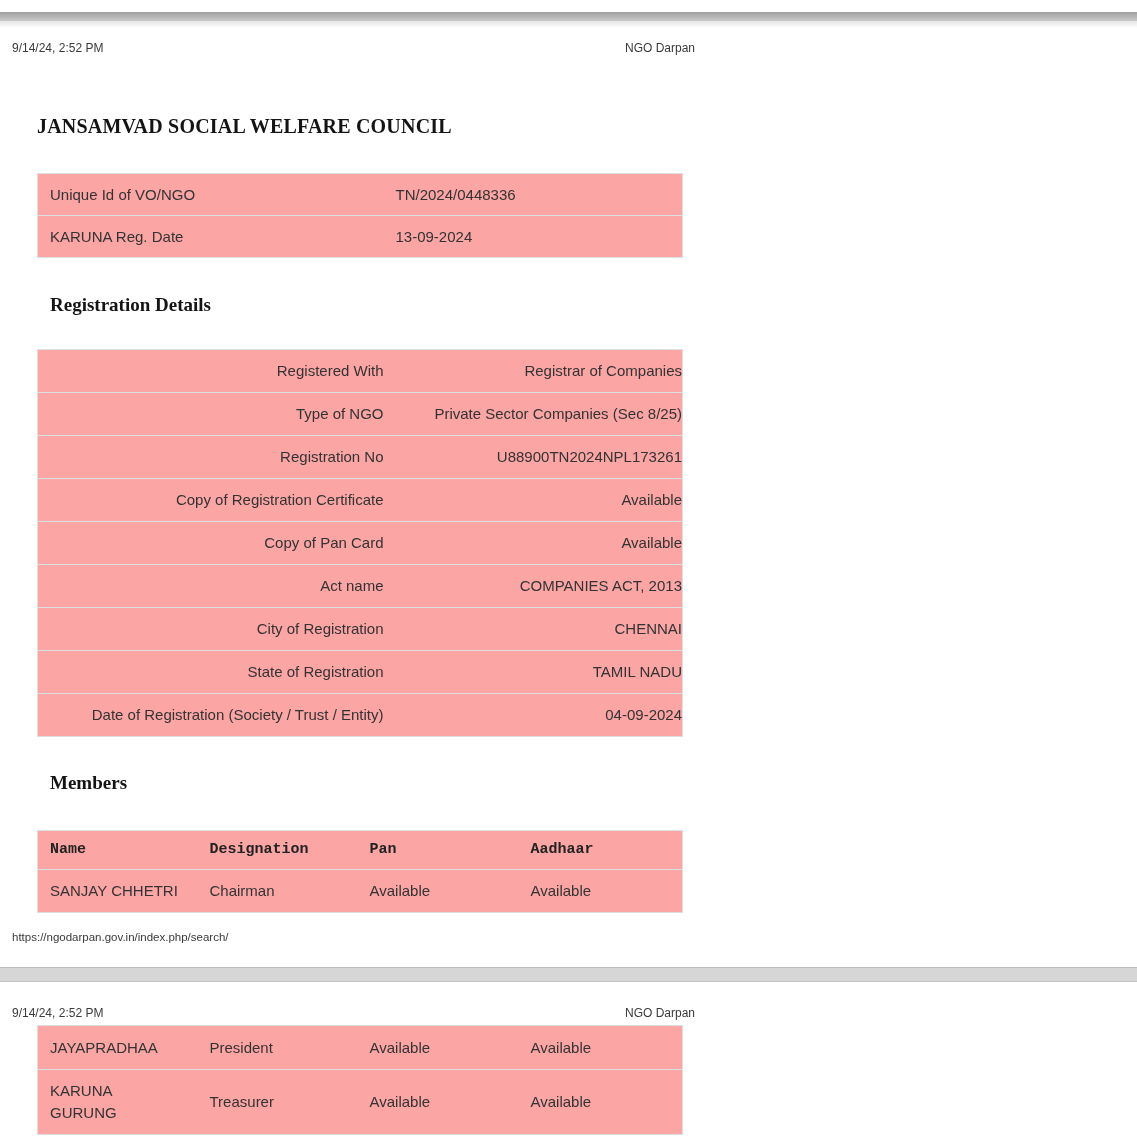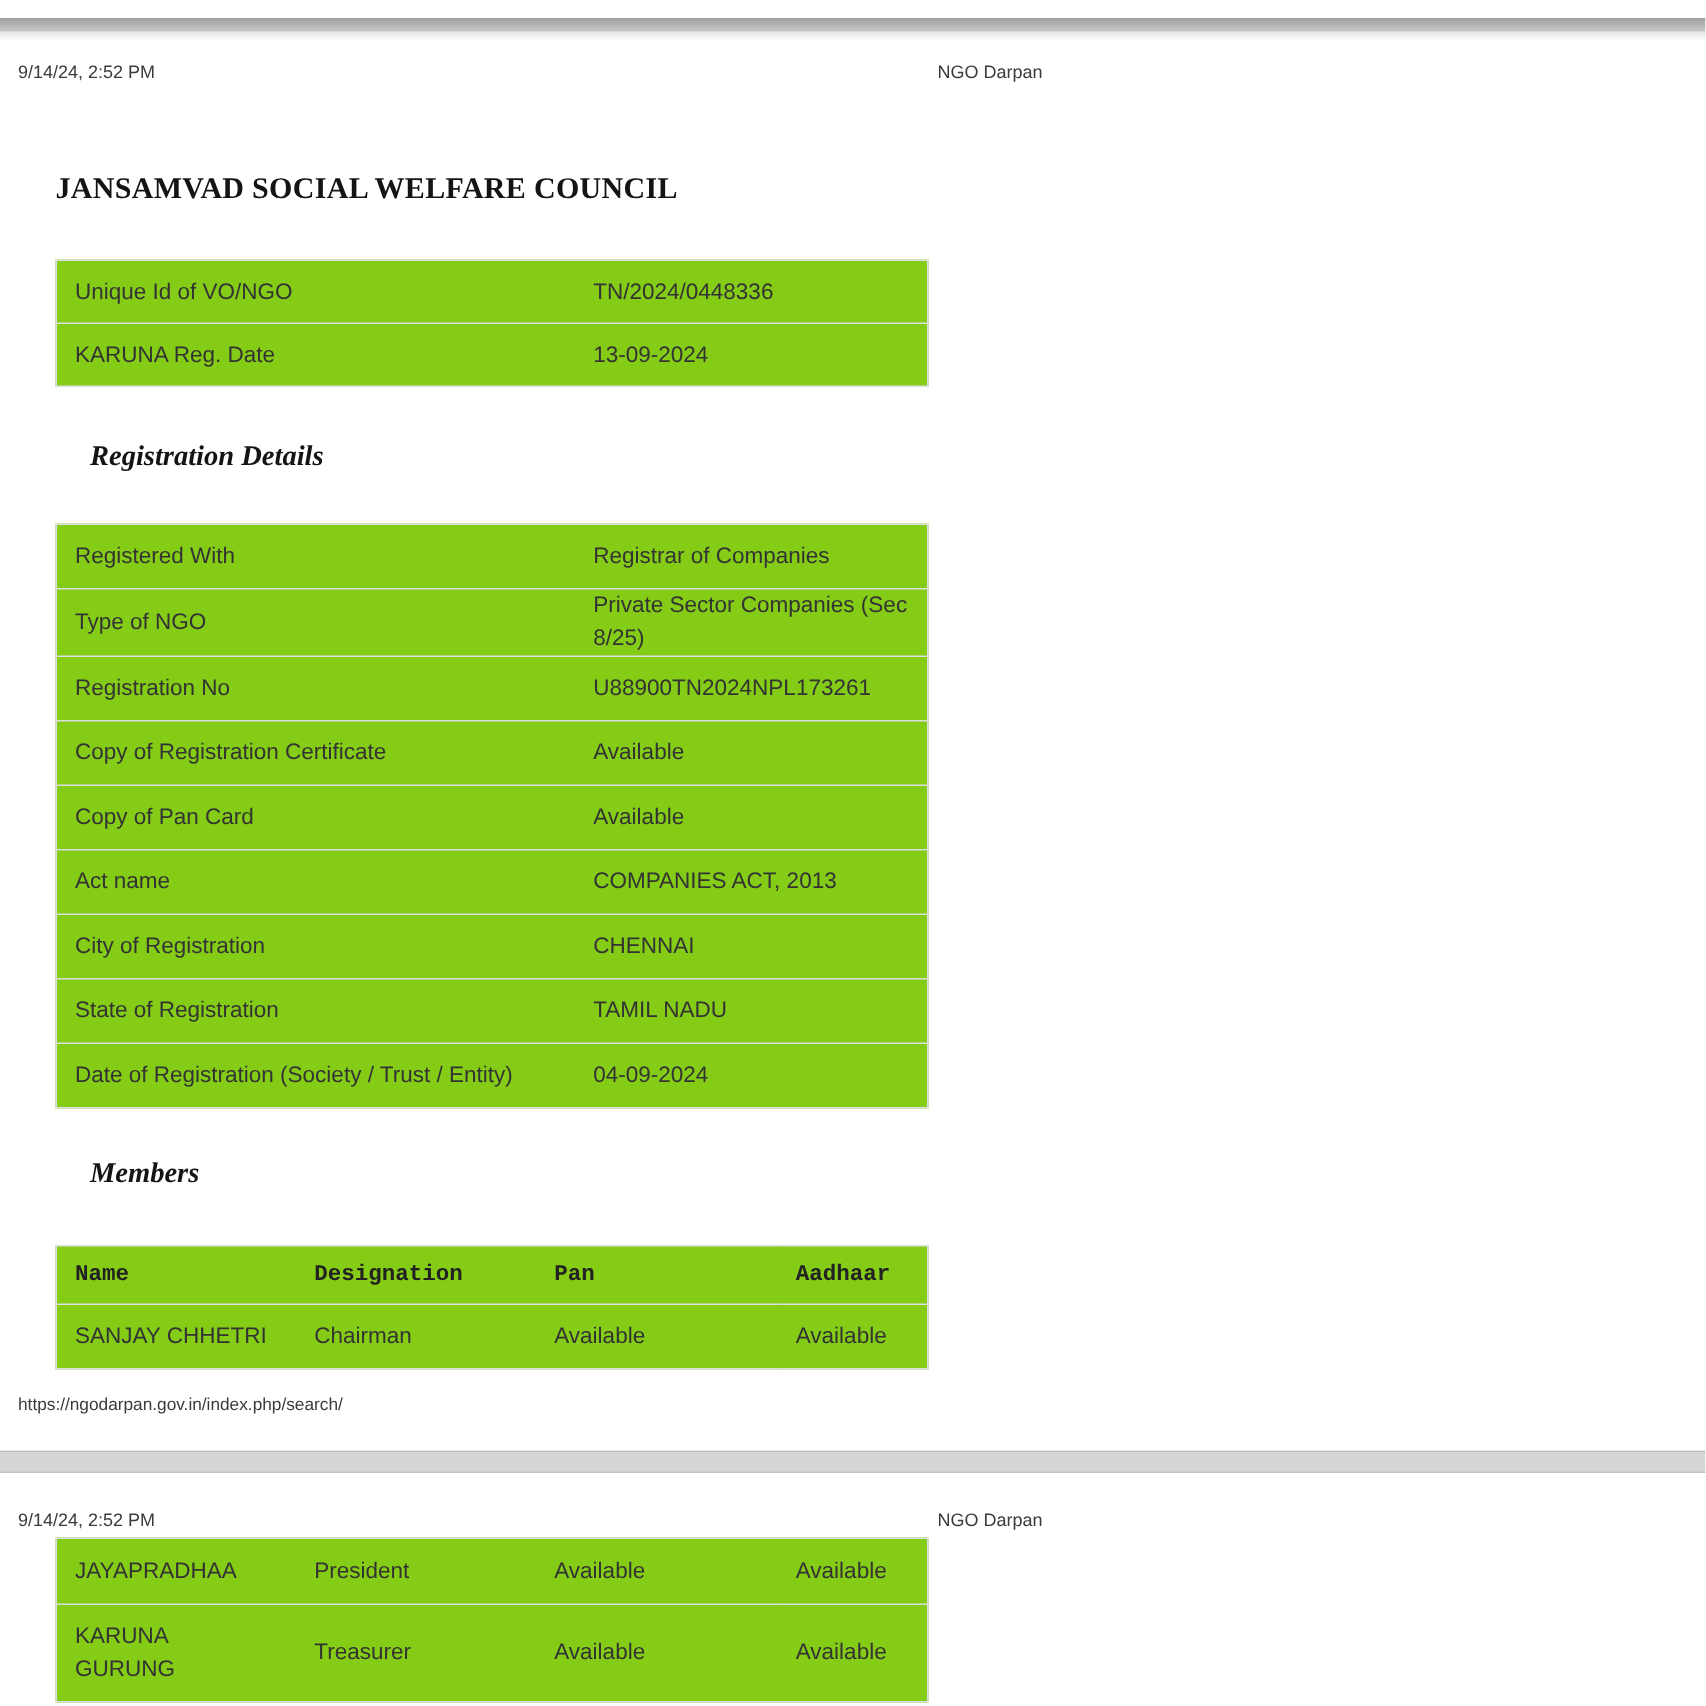--- a/index.html
+++ b/index.html
@@ -21,40 +21,40 @@
   
   .print-head-date { position:absolute; left:12px; font-size:12px; color:#3a3a3a; }
   .print-head-title { position:absolute; left:660px; transform:translateX(-50%);
                       font-size:12px; color:#3a3a3a; white-space:nowrap; }
   .print-foot-url { position:absolute; left:12px; top:919px; font-size:11.5px; color:#3a3a3a; }
 
   .doc-title { position:absolute; left:37px; width:646px; top:103px; text-align:left;
                font-family:"Liberation Serif", serif; font-weight:bold; font-size:20px;
                color:#141414; letter-spacing:0.2px; }
 
-  .section-heading { position:absolute; left:60px;
+  .section-heading { position:absolute; left:50px;
                font-family:"Liberation Serif", serif; font-weight:bold; font-size:19px;
-               color:#141414;font-style:italic; }
+               color:#141414; }
 
-  table.datatable { position:absolute; left:37px; width:582px; border-collapse:collapse;
-               table-layout:fixed; background:#84cc16; }
+  table.datatable { position:absolute; left:37px; width:646px; border-collapse:collapse;
+               table-layout:fixed; background:#fca5a5; }
   table.datatable td, table.datatable th {
                border:1px solid #dde0e3; border-left:none; border-right:none;
                font-size:15px; color:#333333; padding:0 0 0 12px; vertical-align:middle;
                line-height:22px; text-align:left; font-weight:normal; }
   table.datatable { border:1px solid #dde0e3; }
   table.datatable tr > *:first-child { border-left:1px solid #dde0e3; }
   table.datatable tr > *:last-child  { border-right:1px solid #dde0e3; }
   table.datatable th { font-weight:bold; color:#222222; }
 
   .kv-col-label { width:346px; }
   .members-c1 { width:160px; } .members-c2 { width:160px; } .members-c3 { width:161px; }
 
   #kv-table-1 { top:161px; }  #kv-table-1 td { height:42px; }
-  #kv-table-2 { top:337px; }  #kv-table-2 td { height:43px; }
+  #kv-table-2 { top:337px; }  #kv-table-2 td { height:43px;text-align:right; }
   #heading-registration { top:282px; }
   #heading-members { top:760px; }
   #members-table-p1 { top:818px; }
   #members-table-p1 th { height:39px;font-family:Liberation Mono, monospace; }
   #members-table-p1 td { height:43px; }
   #members-table-p2 { top:1013px; }
   #members-table-p2 .row-1 td { height:44px; }
   #members-table-p2 .row-2 td { height:65px; }
   #members-table-p2 td.name-cell { padding-right:38px; }
 

